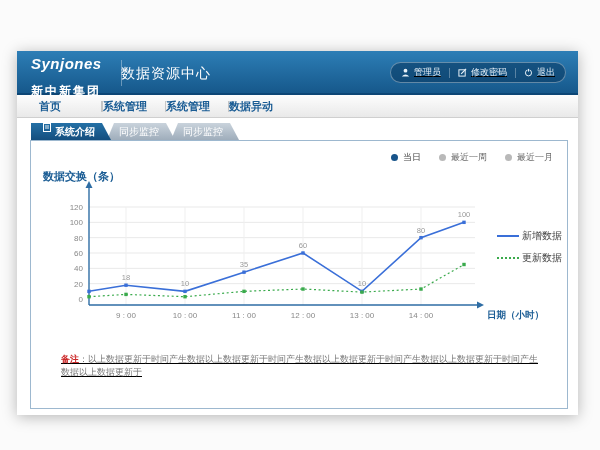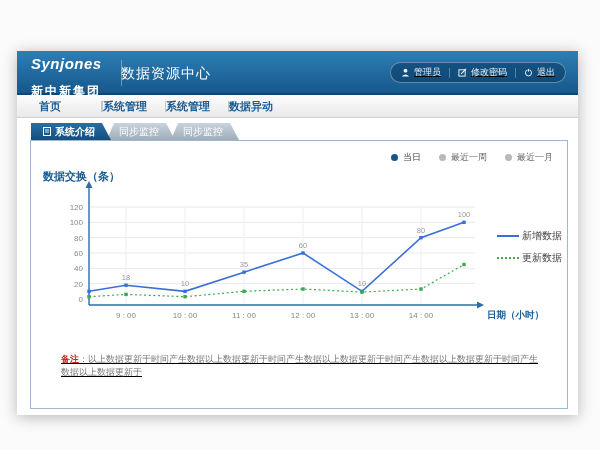--- a/index.html
+++ b/index.html
@@ -27,21 +27,21 @@
   .nav { display:flex; align-items:center; height:23px; padding-left:22px;
          background:linear-gradient(#fdfdfd,#e9e9e9); border-bottom:1px solid #cfcfcf; }
   .nav-item { width:62px; text-align:left; font-size:11px; font-weight:bold; color:#1a5c94;
               line-height:23px; cursor:pointer; }
   .nav-sep { width:1px; height:11px; background:#c6c6c6; }
 
   
   .content { position:relative; height:294px; background:#fff; }
   .tabs { position:absolute; left:14px; top:5px; display:flex; height:17px; }
   .tab { position:relative; height:17px; line-height:17px; padding:0 16px 0 12px; margin-right:-4px;
-         font-size:10px; color:#fff; cursor:pointer; display:flex; align-items:center; gap:4px;
+         font-size:10px; color:#fff; cursor:pointer; display:flex; align-items:flex-start; gap:4px;
          clip-path:polygon(7px 0, calc(100% - 9px) 0, 100% 100%, 0 100%);
          background:linear-gradient(#c9d3dc,#9fadbb); }
   .tab.active { background:linear-gradient(#2470a6,#144e7e); font-weight:bold; z-index:2;
                 clip-path:polygon(0 0, calc(100% - 9px) 0, 100% 100%, 0 100%); }
   .panel { position:absolute; left:13px; top:22px; width:538px; height:269px;
            border:1px solid #9db8cf; background:#fff; }
 
   .radios { position:absolute; top:10px; right:14px; display:flex; gap:18px; }
   .radio { display:flex; align-items:center; gap:5px; font-size:9px; color:#666; cursor:pointer; }
   .radio .dot { width:7px; height:7px; border-radius:50%; background:#b9b9b9; }

